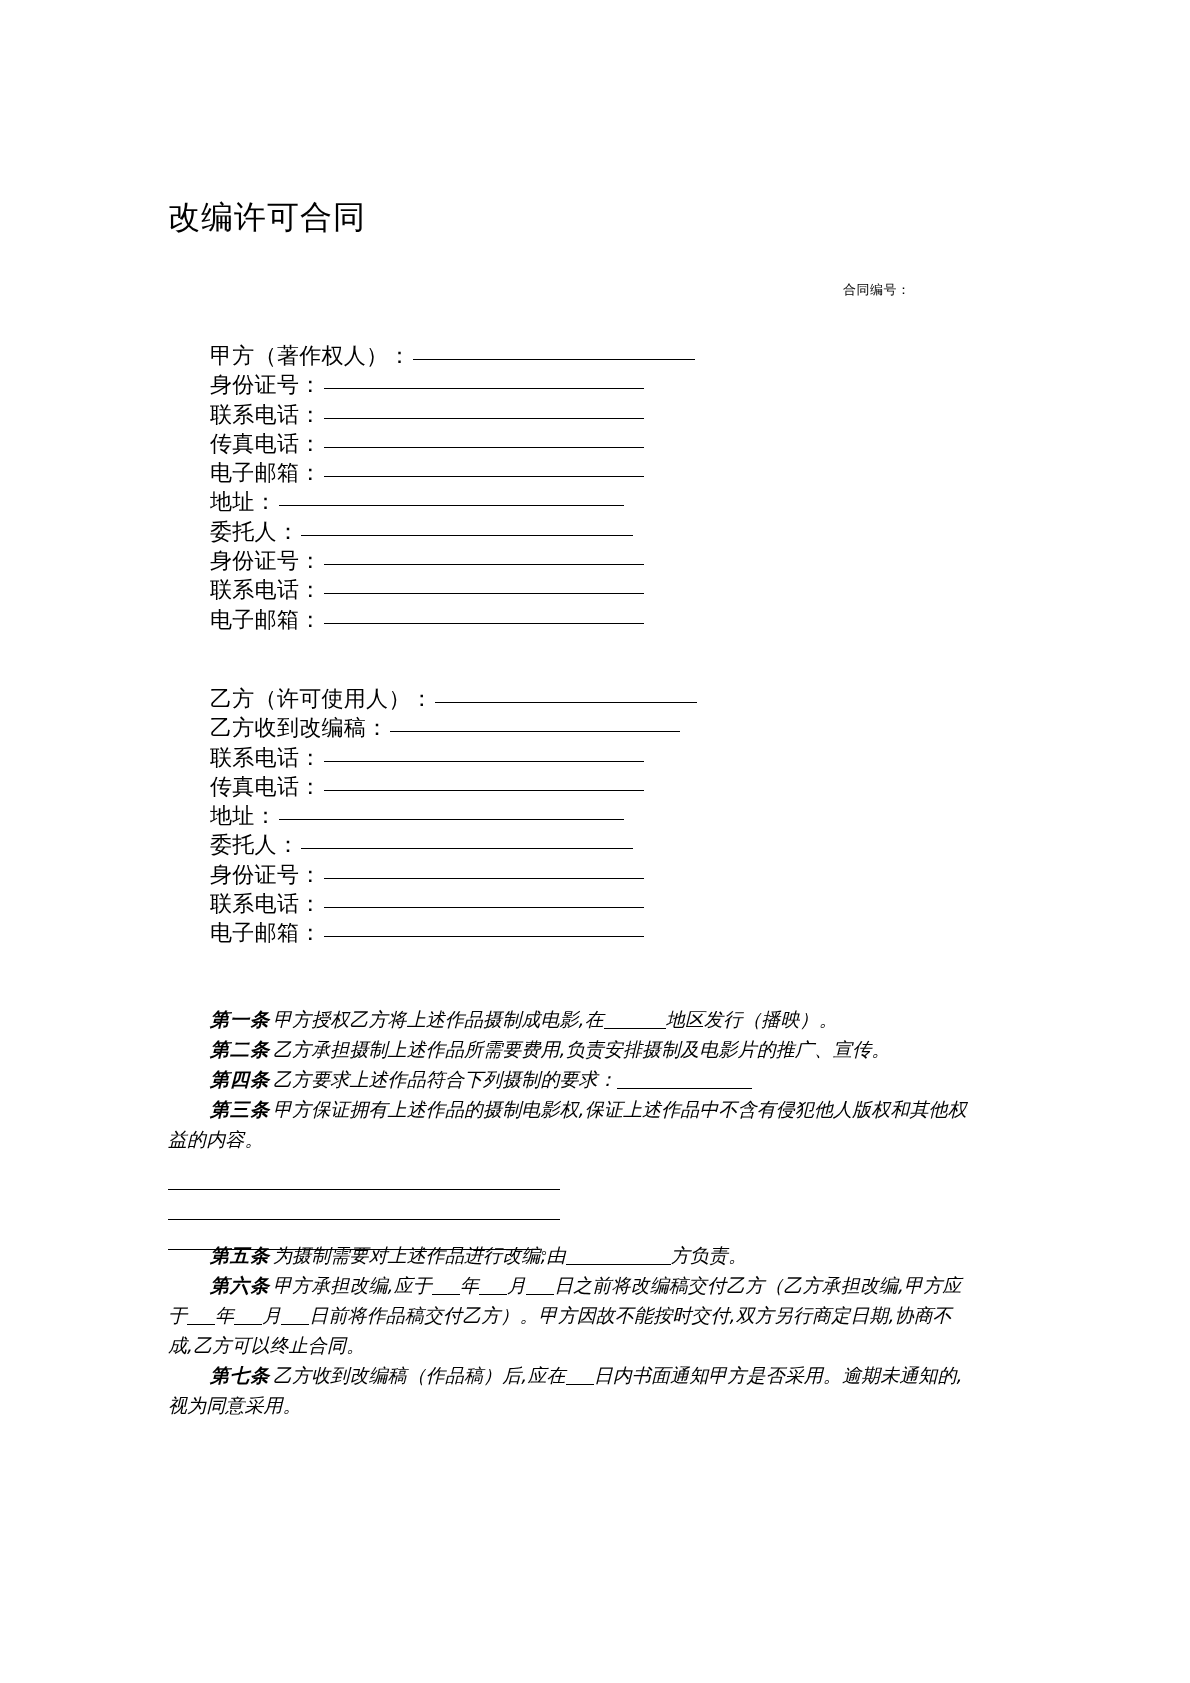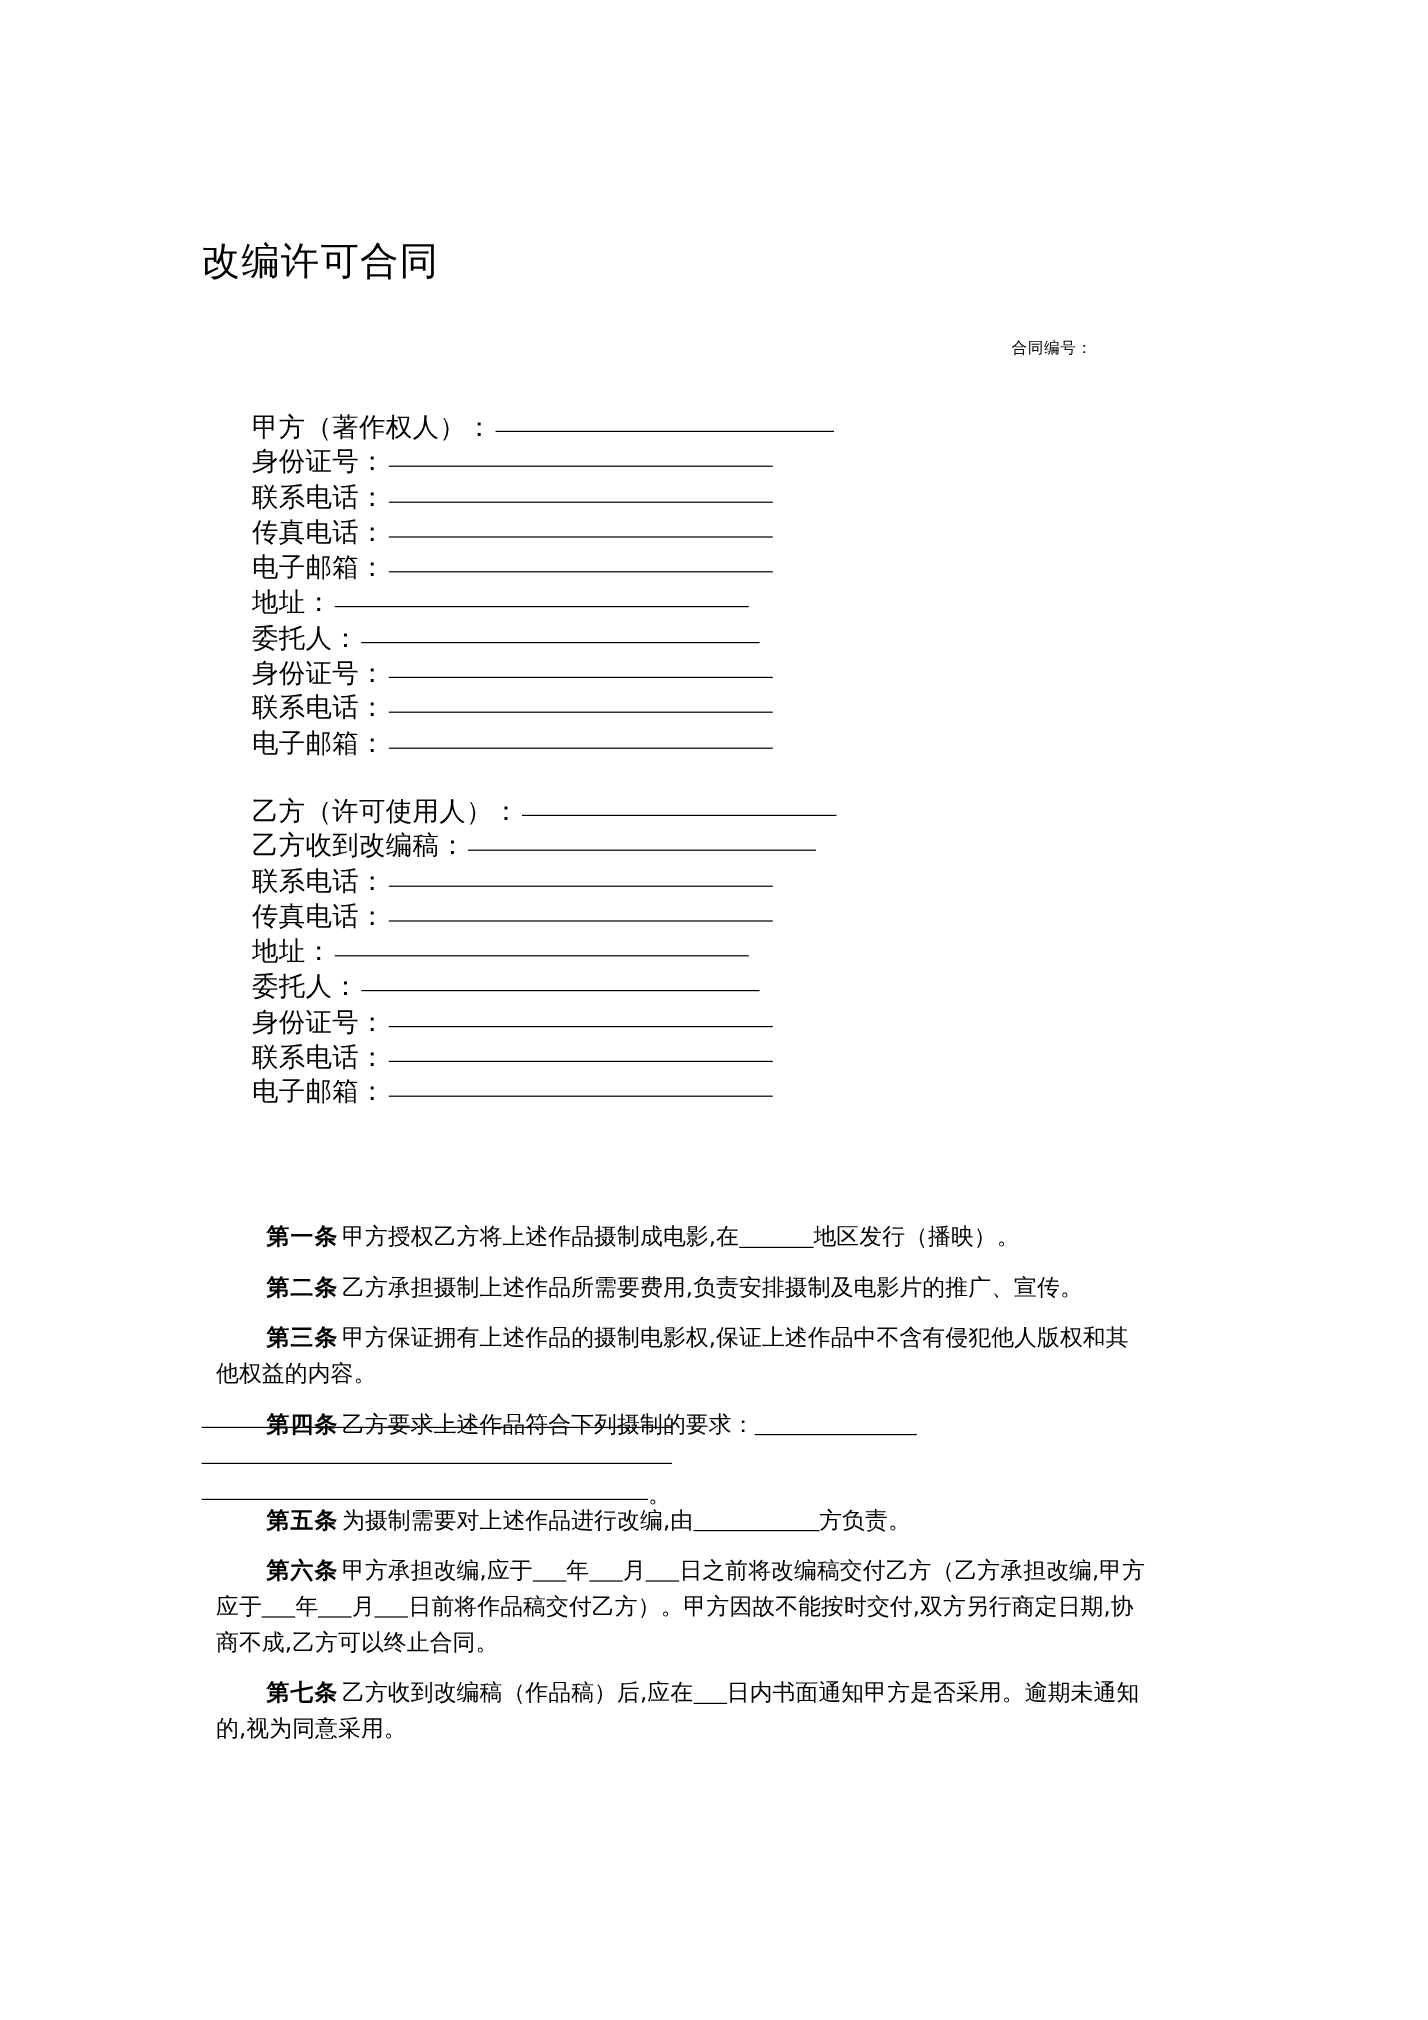--- a/index.html
+++ b/index.html
@@ -40,21 +40,21 @@
     letter-spacing: 0.5px;
   }
 
   
   .party-block {
     position: absolute;
     left: 210px;
     width: 760px;
   }
   #party-a-block { top: 341px; }
-  #party-b-block { top: 661px; text-align: center; }
+  #party-b-block { top: 684px; text-align: center; }
 
   .field-row {
     display: flex;
     align-items: baseline;
     height: 29.3px;
     font-size: 22px;
     white-space: nowrap;
   }
   .field-label {
     flex: 0 0 auto;
@@ -72,23 +72,24 @@
   
   .clauses {
     position: absolute;
     left: 168px;
     top: 1004px;
     width: 800px;
     font-size: 19px;
     line-height: 30px;
   }
   .clause {
-    margin: 12px;
+    margin: 0;
     text-indent: 42px;
     letter-spacing: 0.1px;
+    font-style: italic;
   }
   .clause .marker {
     font-weight: bold;
     letter-spacing: 1px;
   }
   .clause .marker + .ctext { margin-left: 3px; }
 
   .inline-blank {
     display: inline-block;
     border-bottom: 1.6px solid #000;
@@ -216,22 +217,22 @@
       </div>
       <div class="field-row">
         <span class="field-label">电子邮箱：</span>
         <span class="field-rule" style="width: 320px;"></span>
       </div>
     </div>
 
   <div class="clauses" id="clauses-head">
       <p class="clause"><span class="marker">第一条</span><span class="ctext">甲方授权乙方将上述作品摄制成电影,在</span><span class="inline-blank b-md"></span><span class="ctext">地区发行（播映）。</span></p>
       <p class="clause"><span class="marker">第二条</span><span class="ctext">乙方承担摄制上述作品所需要费用,负责安排摄制及电影片的推广、宣传。</span></p>
+      <p class="clause"><span class="marker">第四条</span><span class="ctext">乙方要求上述作品符合下列摄制的要求：</span><span class="inline-blank b-xl"></span></p>
       <p class="clause"><span class="marker">第三条</span><span class="ctext">甲方保证拥有上述作品的摄制电影权,保证上述作品中不含有侵犯他人版权和其他权益的内容。</span></p>
-      <p class="clause"><span class="marker">第四条</span><span class="ctext">乙方要求上述作品符合下列摄制的要求：</span><span class="inline-blank b-xl"></span></p>
     </div>
 
   <div class="blank-lines" id="fill-in-lines">
       <div class="blank-line-row">
         <span class="blank-line-rule bl-1"></span>
       </div>
       <div class="blank-line-row">
         <span class="blank-line-rule bl-2"></span>
       </div>
       <div class="blank-line-row">

